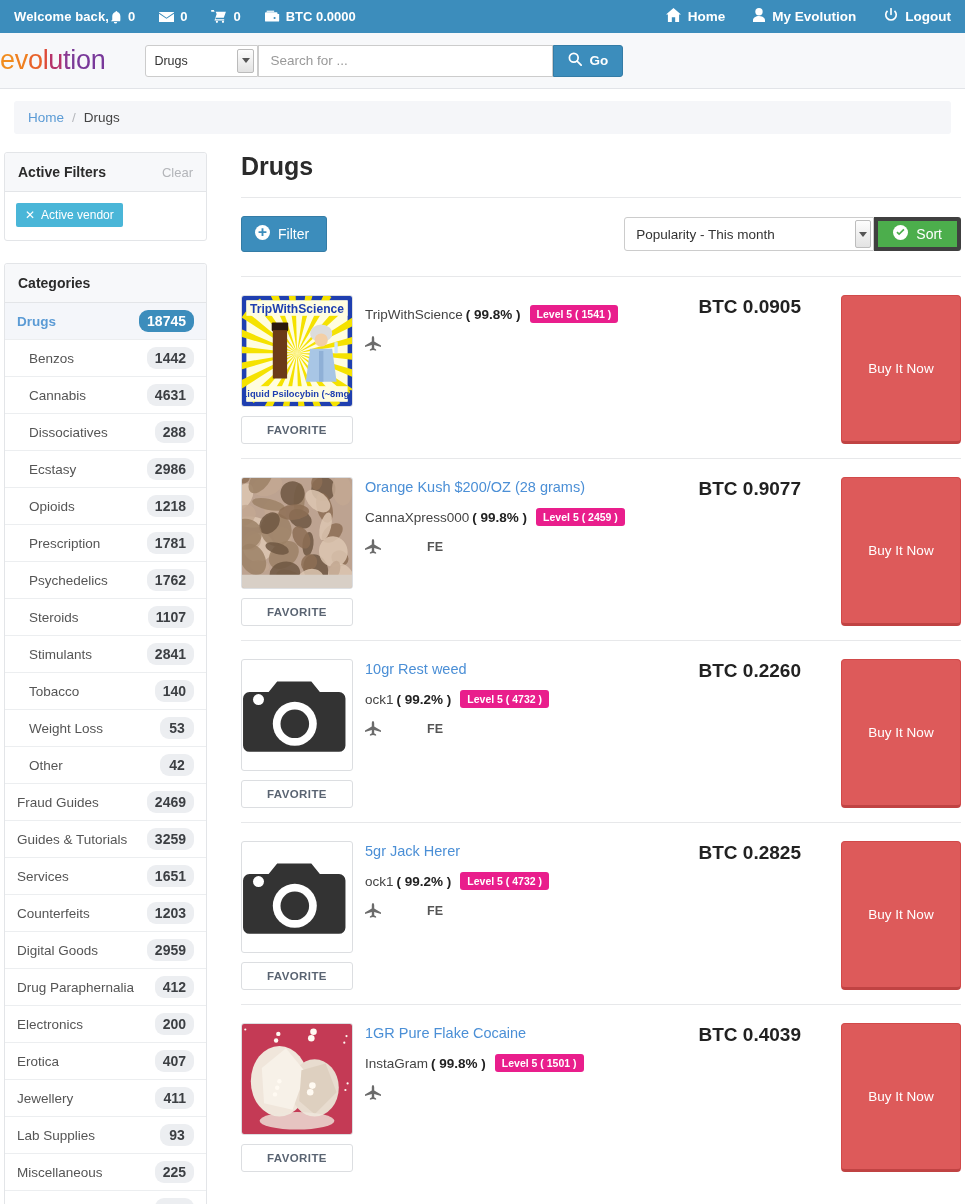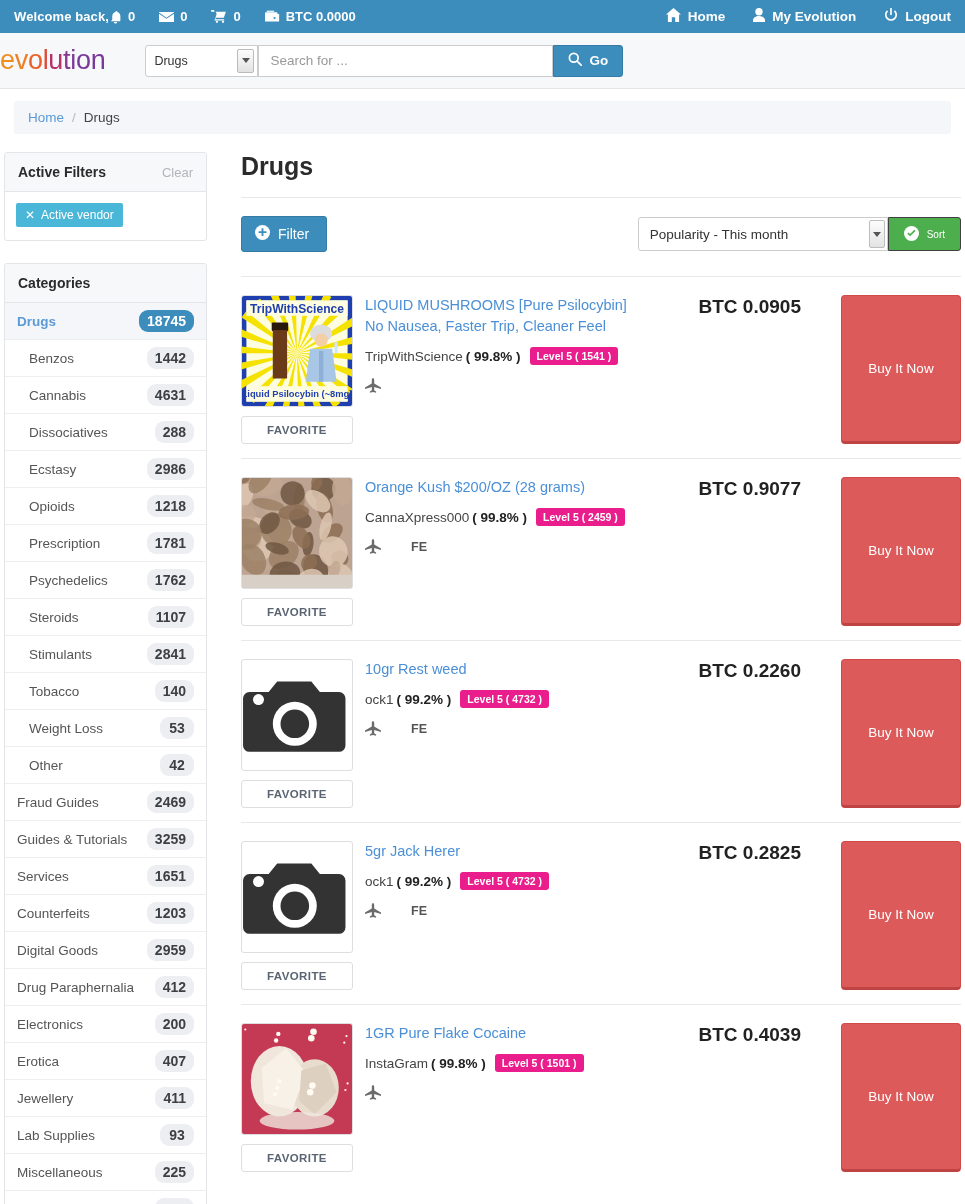--- a/index.html
+++ b/index.html
@@ -197,24 +197,24 @@
     border: 1px solid #ccc; border-radius: 3px 0 0 3px;
     padding: 0 11px; font-size: 13.5px; color: #333;
   }
   .sort-select-box .arrowbtn {
     position:absolute; right: 2px; top:2px; bottom:2px; width: 16px;
     background: linear-gradient(#fdfdfd,#e3e3e3);
     border:1px solid #bdbdbd; border-radius:2px;
     display:flex; align-items:center; justify-content:center;
   }
   .btn-sort {
-    background: #4cae4c; border: 1px solid #404040; color: #fff;
+    background: #4cae4c; border: 4px solid #404040; color: #fff;
     border-radius: 0 3px 3px 0;
     display: inline-flex; align-items: center; gap: 8px;
-    padding: 0 15px; font-size: 10px; cursor: pointer;
+    padding: 0 15px; font-size: 14px; cursor: pointer;
     font-family: "Liberation Sans", sans-serif;
   }
 
   
   .listing { border-top: 1px solid #e7e8ea; padding: 18px 0 14px 0; display: flex; }
   .listing:first-of-type { border-top: 1px solid #e7e8ea; }
 
   .thumb-col { width: 122px; flex: 0 0 122px; }
   .thumb {
     width: 112px; height: 112px;
@@ -252,21 +252,21 @@
   .level-badge {
     background: #e91e8c; color: #fff;
     font-size: 10.5px; font-weight: bold;
     border-radius: 3px;
     padding: 3px 7px;
     margin-left: 9px;
     white-space: nowrap;
   }
   .meta-line { margin-top: 12px; display: flex; align-items: center; height: 18px; }
   .plane-icon { width: 18px; display:flex; align-items:center; }
-  .fe-tag { margin-left: 28px; font-size: 12.5px; font-weight: bold; color: #555; }
+  .fe-tag { margin-left: 44px; font-size: 12.5px; font-weight: bold; color: #555; }
 
   .price-col { width: 160px; flex: 0 0 160px; font-size: 19px; font-weight: bold; color: #222; padding-top: 1px; text-align: right; }
   .buy-col { width: 160px; flex: 0 0 160px; display: flex; justify-content: flex-end; }
   .btn-buy {
     background: #dd5a5a;
     border: 1px solid #d14a4a;
     border-bottom: 3px solid #c04343;
     color: #fff;
     border-radius: 4px;
     padding: 9px 0;
@@ -637,21 +637,20 @@
                   <circle cx="72" cy="40" r="6" fill="#f3cfa6"></circle>
                   <path d="M62 48h20l4 30H58z" fill="#a8c6e5"></path>
                   <path d="M70 50h4v28h-4z" fill="#8fb0d6"></path>
                   <rect x="84" y="42" width="3" height="10" fill="#cfe6ff"></rect>
                 </g>
                 <rect x="4" y="82" width="92" height="14" fill="#fffde0"></rect>
                 <text x="50" y="92" font-size="8.5" font-weight="bold" fill="#1f3fb0" text-anchor="middle" font-family="Liberation Sans">Liquid Psilocybin (~8mg)</text>
               </svg>
             </a><button class="fav-btn">FAVORITE</button></div>
           <div class="info-col">
-            <a href="#" class="prod-title">LIQUID MUSHROOMS [Pure Psilocybin] No Nausea, Faster Trip, Cleaner Feel</a>
             <div class="vendor-line">
               <span class="vendor-name">TripWithScience</span>
               <span class="vendor-pct">( 99.8% )</span>
               <span class="level-badge">Level 5 ( 1541 )</span>
             </div>
             <div class="meta-line">
               <span class="plane-icon">
                 <svg width="16" height="16" viewBox="0 0 16 16" fill="#6b6b6b">
                   <path d="M8 0c-.7 0-1.2 1-1.2 2.3v3.1L0 9.4v1.7l6.8-2.1v3.3L4.9 13.6v1.2L8 14l3.1.8v-1.2l-1.9-1.3V9l6.8 2.1V9.4L9.2 5.4V2.3C9.2 1 8.7 0 8 0z"></path>
                 </svg>

